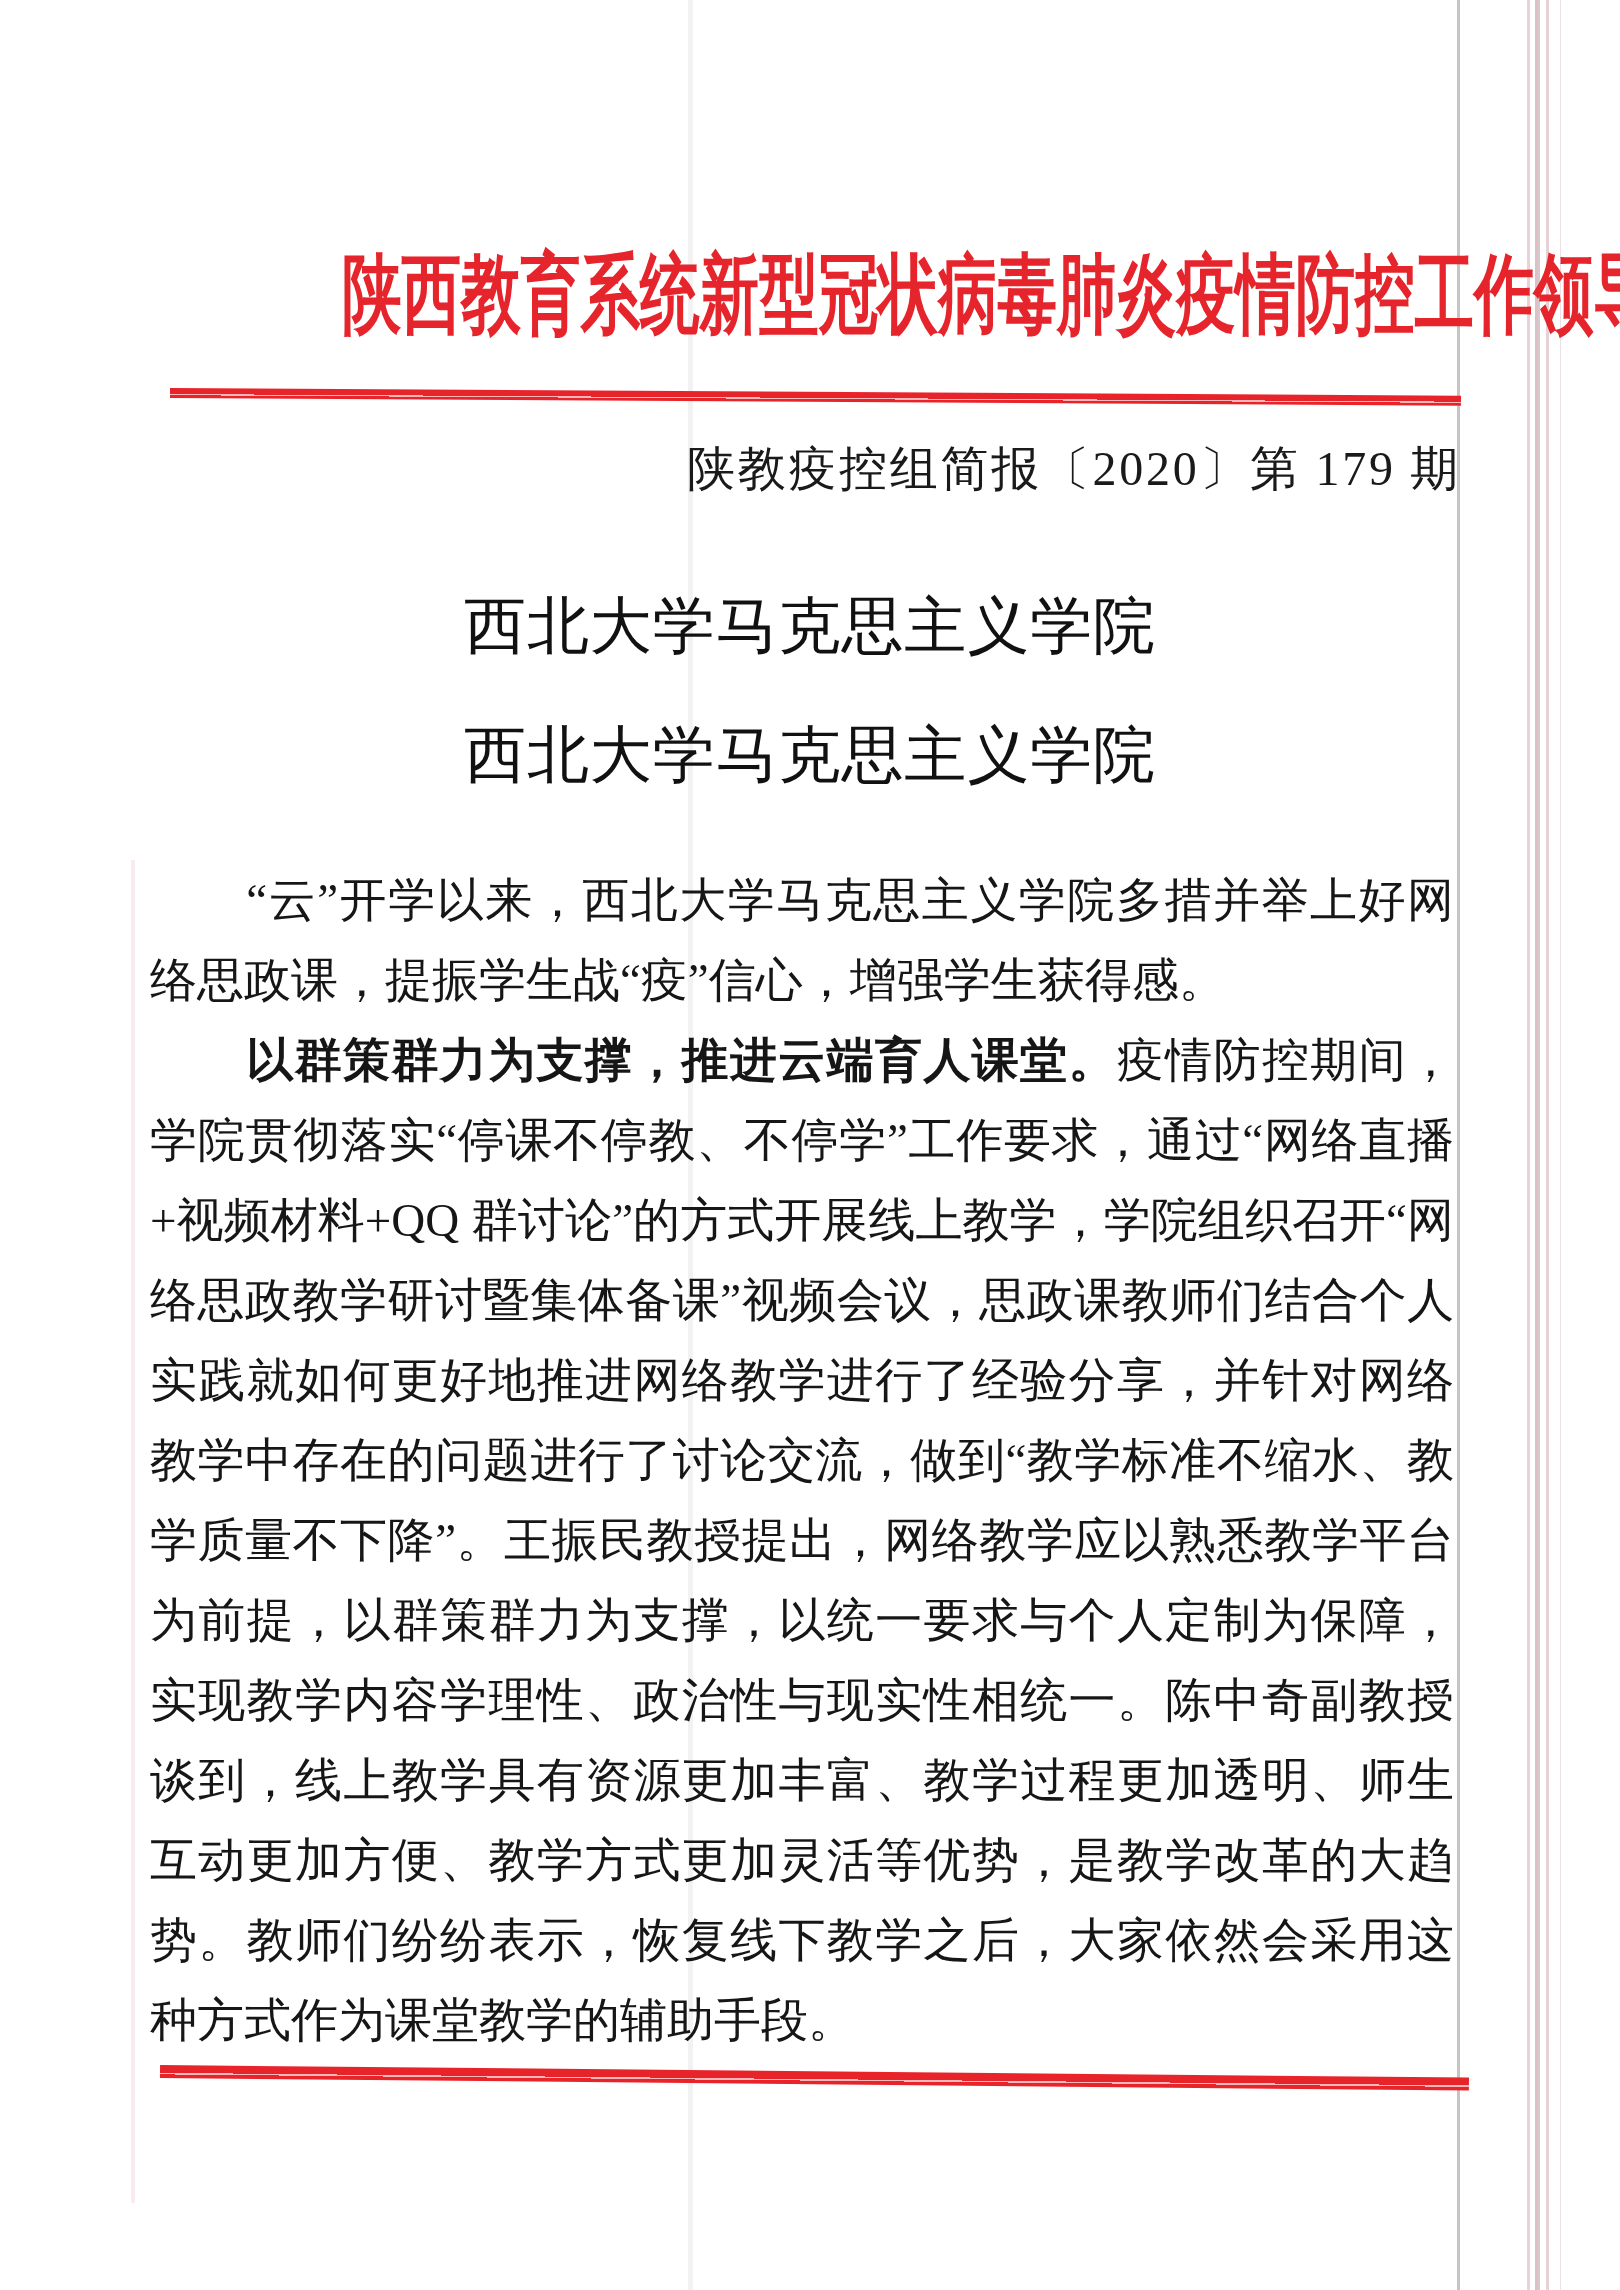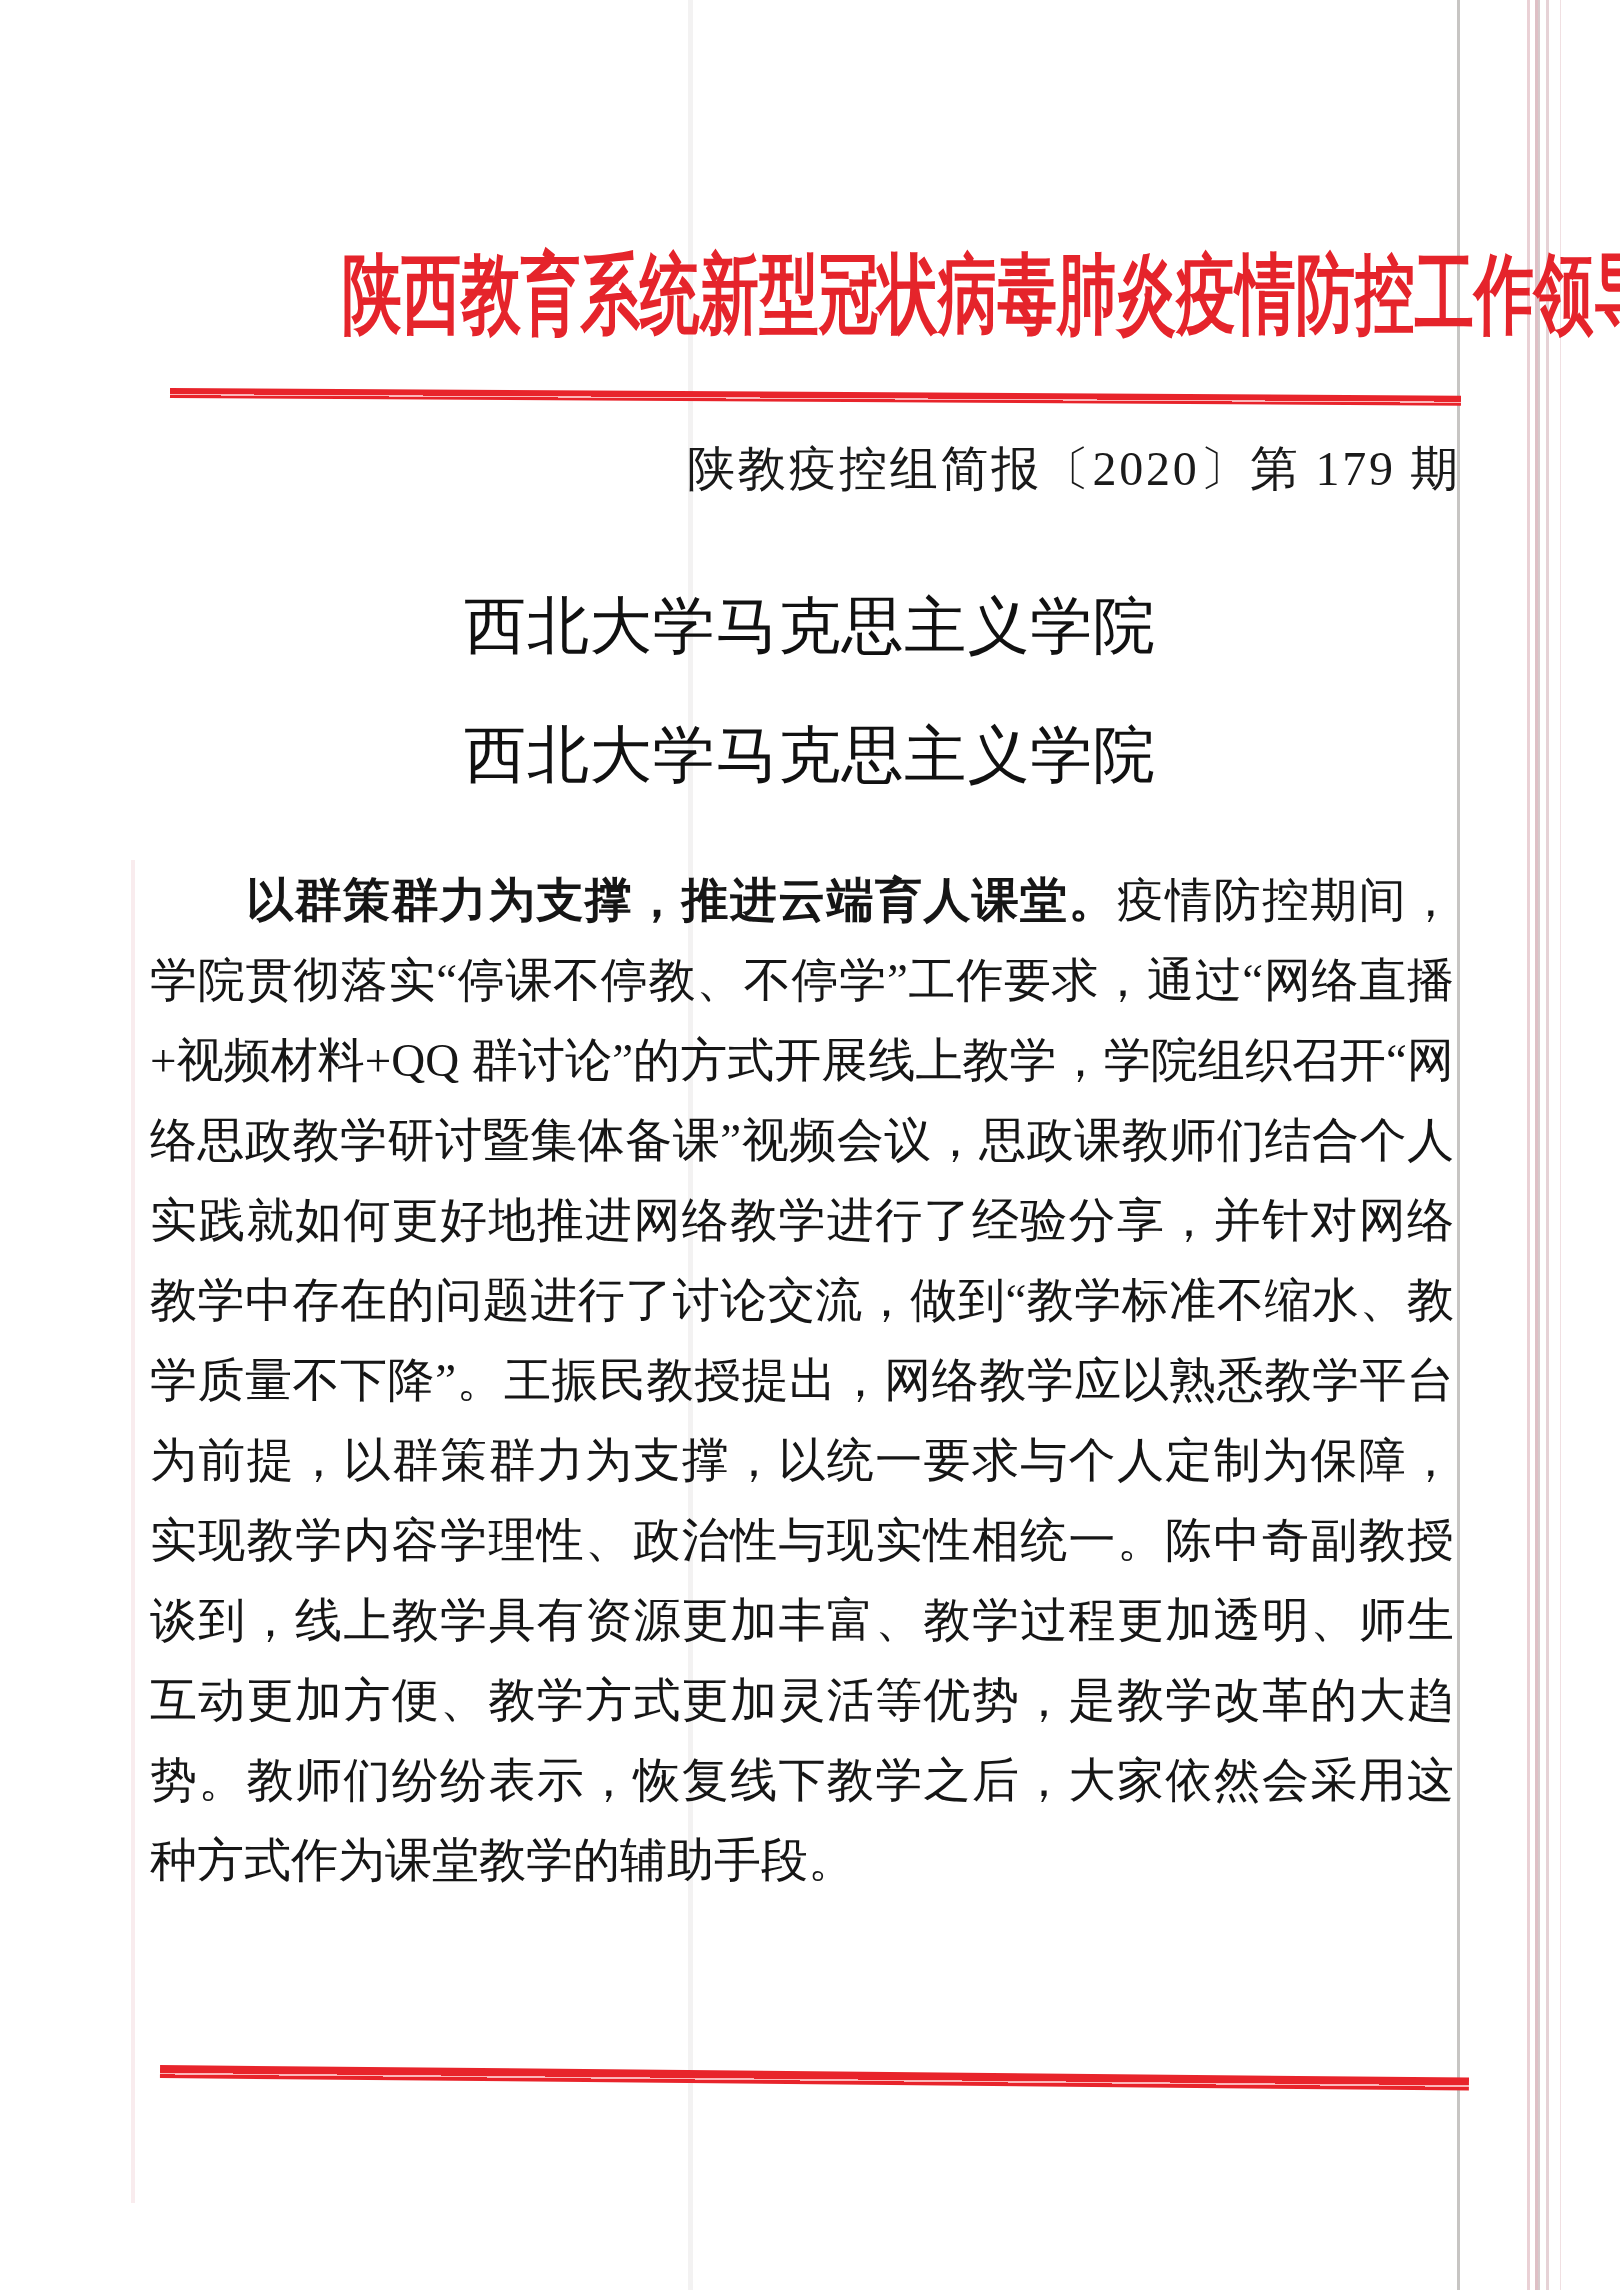--- a/index.html
+++ b/index.html
@@ -112,19 +112,20 @@
   </div>
 
   <div class="rule rule-top"></div>
 
   <div class="issue-line">陕教疫控组简报〔2020〕第 179 期</div>
 
   <div class="doc-title line1">西北大学马克思主义学院</div>
   <div class="doc-title line2">西北大学马克思主义学院</div>
 
   <div class="body-text">
+    <p><span>“云”开学以来，西北大学马克思主义学院多措并举上好网络思政课，提振学生战“疫”信心，增强学生获得感。</span></p>
     <p><b>以群策群力为支撑，推进云端育人课堂。</b><span>疫情防控期间，学院贯彻落实“停课不停教、不停学”工作要求，通过“网络直播+视频材料+QQ 群讨论”的方式开展线上教学，学院组织召开“网络思政教学研讨暨集体备课”视频会议，思政课教师们结合个人实践就如何更好地推进网络教学进行了经验分享，并针对网络教学中存在的问题进行了讨论交流，做到“教学标准不缩水、教学质量不下降”。王振民教授提出，网络教学应以熟悉教学平台为前提，以群策群力为支撑，以统一要求与个人定制为保障，实现教学内容学理性、政治性与现实性相统一。陈中奇副教授谈到，线上教学具有资源更加丰富、教学过程更加透明、师生互动更加方便、教学方式更加灵活等优势，是教学改革的大趋势。教师们纷纷表示，恢复线下教学之后，大家依然会采用这种方式作为课堂教学的辅助手段。</span></p>
   </div>
 
   <div class="rule rule-bottom"></div>
 
 </div>
 
 
 </body></html>

